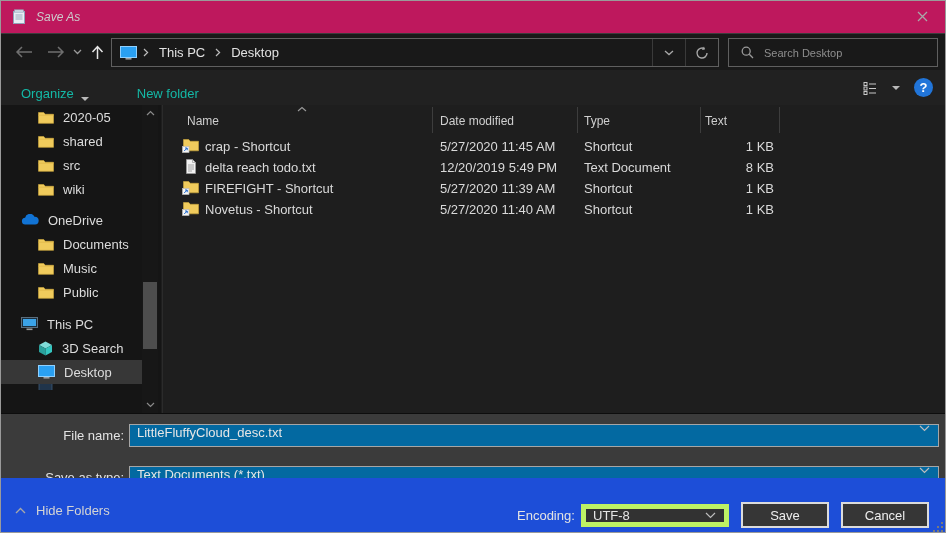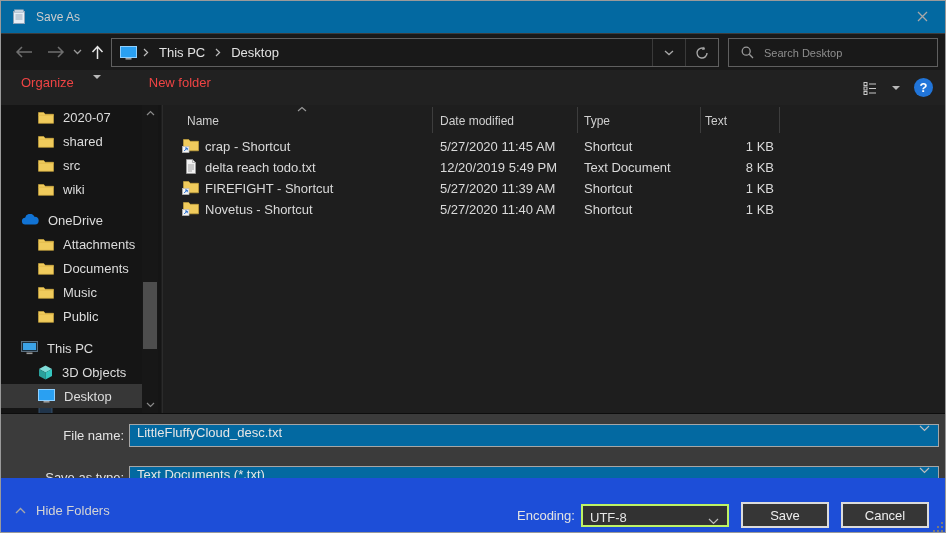--- a/index.html
+++ b/index.html
@@ -4,40 +4,40 @@
 <style>
   * { box-sizing: border-box; margin: 0; padding: 0; }
   html,body { background:#0a0a0a; }
   body { font-family: "Liberation Sans", sans-serif; }
   .window {
     position: relative; width: 946px; height: 533px;
     background: #1e1e1e; border: 1px solid #9a9a9a; overflow: hidden;
     color: #d6d6d6; font-size: 13px;
   }
   
-  .titlebar { position:absolute; left:0; top:0; width:100%; height:32px; background:#0369a1; display:flex; align-items:center; }
+  .titlebar { position:absolute; left:0; top:0; width:100%; height:32px; background:#be185d; display:flex; align-items:center;font-style:italic; }
   .titlebar .appicon { margin-left:10px; }
   .titlebar .title { margin-left:9px; color:#cccccc; font-size:12px; }
   .close-btn { position:absolute; right:0; top:0; width:45px; height:31px; display:flex; align-items:center; justify-content:center; }
   
   .navbar { position:absolute; left:0; top:32px; width:100%; height:37px; background:#191919; border-top:1px solid #3c3c3c; }
   .navbtn { position:absolute; top:0; height:36px; display:flex; align-items:center; justify-content:center; }
   .addressbar { position:absolute; left:110px; top:4px; width:608px; height:29px; border:1px solid #5f5f5f; background:#191919; display:flex; align-items:center; }
   .crumb-icon { margin-left:8px; }
   .crumb { color:#e2e2e2; font-size:13px; padding:0 4px; display:flex; align-items:center; height:100%; }
   .crumb-sep { padding:0 6px; display:flex; align-items:center; }
   .addr-right { position:absolute; right:0; top:0; height:100%; display:flex; }
   .addr-btn { width:33px; height:100%; display:flex; align-items:center; justify-content:center; border-left:1px solid #3a3a3a; }
   .searchbox { position:absolute; left:727px; top:4px; width:210px; height:29px; border:1px solid #5f5f5f; background:#191919; display:flex; align-items:center; }
   .searchbox input { background:transparent; border:none; outline:none; color:#9a9a9a; font-family:"Liberation Sans",sans-serif; font-size:11px; width:160px; }
   .searchbox input::placeholder { color:#8e8e8e; }
   .search-glass { margin:0 10px 0 12px; }
   
   .toolbar { position:absolute; left:0; top:69px; width:100%; height:35px; background:#212121; display:flex; align-items:center; }
-  .tool-item { color:#ef4444; font-size:13px; display:flex; align-items:flex-start; padding:0 10px; height:26px;gap:12px; }
+  .tool-item { color:#14b8a6; font-size:13px; display:flex; align-items:flex-end; padding:0 10px; height:26px; }
   .tool-item.first { margin-left:10px; }
   .tool-item.second { margin-left:28px; }
   .caret-down { width:0; height:0; border-left:4px solid transparent; border-right:4px solid transparent; border-top:4px solid #b9b9b9; display:inline-block; margin-left:7px; }
   .tool-right { position:absolute; right:12px; display:flex; align-items:center; gap:14px; }
   .help-circle { width:19px; height:19px; border-radius:50%; background:#2175d9; color:#ffffff; font-size:13px; font-weight:bold; display:flex; align-items:center; justify-content:center; }
   
   .main { position:absolute; left:0; top:104px; width:100%; height:309px; background:#1e1e1e; border-bottom:1px solid #0d0d0d; }
   .sidebar { position:absolute; left:0; top:0; width:160px; height:100%; background:#151515; overflow:hidden; }
   .side-item { display:flex; align-items:center; height:24px; color:#dcdcdc; font-size:13px; width:141px; }
   .side-item .lbl { margin-left:9px; white-space:nowrap; }
@@ -68,21 +68,21 @@
   .field-label { position:absolute; right:821px; top:4px; color:#e3e3e3; font-size:13px; white-space:nowrap; }
   .combo { position:absolute; left:128px; top:0; width:810px; height:23px; background:#0369a1; border:1px solid #a6a6a6; display:flex; align-items:flex-start; }
   .combo .val { margin-left:7px; color:#e6e6e6; font-size:13px; flex:1; }
   .combo input { background:transparent; border:none; outline:none; color:#e6e6e6; font-size:13px; font-family:"Liberation Sans",sans-serif; margin-left:7px; flex:1; }
   .combo .chev { margin-right:8px; }
   
   .footer { position:absolute; left:0; top:477px; width:100%; height:56px; background:#1d4ed8; }
   .hide-folders { position:absolute; left:14px; top:25px; display:flex; align-items:center; color:#d4d4d4; font-size:13px; }
   .hide-folders .lbl { margin-left:10px; }
   .enc-label { position:absolute; left:516px; top:30px; color:#e3e3e3; font-size:13px; }
-  .enc-combo { position:absolute; left:580px; top:26px; width:148px; height:23px; background:#323232; border:2px solid #bef264; display:flex; align-items:flex-end; }
+  .enc-combo { position:absolute; left:580px; top:26px; width:148px; height:23px; background:#323232; border:5px solid #bef264; display:flex; align-items:center; }
   .enc-combo .val { margin-left:7px; color:#e6e6e6; font-size:13px; flex:1; }
   .btn { position:absolute; top:24px; width:88px; height:26px; background:#363636; border:2px solid #dcdcdc; color:#eeeeee; font-size:13px; display:flex; align-items:center; justify-content:center; }
   .btn-save { left:740px; }
   .btn-cancel { left:840px; }
   .grip { position:absolute; right:2px; bottom:2px; }
 </style>
 </head>
 <body>
 
 <div class="window">
@@ -193,21 +193,21 @@
   </div>
 
   <div class="main">
 
     <div class="sidebar">
       <div class="side-item ind2">
         <svg width="16" height="13" viewBox="0 0 16 13">
             <path d="M0.5 1.5 h5.2 l1.6 1.8 h8.2 v9 h-15 z" fill="#f0cb5c" stroke="#c7a33e" stroke-width="0.7"></path>
             <path d="M0.5 4.2 h15" stroke="#e0b94a" stroke-width="0.8"></path>
           </svg>
-        <span class="lbl">2020-07</span>
+        <span class="lbl">2020-05</span>
       </div>
       <div class="side-item ind2">
         <svg width="16" height="13" viewBox="0 0 16 13">
             <path d="M0.5 1.5 h5.2 l1.6 1.8 h8.2 v9 h-15 z" fill="#f0cb5c" stroke="#c7a33e" stroke-width="0.7"></path>
             <path d="M0.5 4.2 h15" stroke="#e0b94a" stroke-width="0.8"></path>
           </svg>
         <span class="lbl">shared</span>
       </div>
       <div class="side-item ind2">
         <svg width="16" height="13" viewBox="0 0 16 13">
@@ -222,27 +222,20 @@
             <path d="M0.5 4.2 h15" stroke="#e0b94a" stroke-width="0.8"></path>
           </svg>
         <span class="lbl">wiki</span>
       </div>
       <div class="side-gap-sm"></div>
       <div class="side-item ind1">
         <svg width="18" height="12" viewBox="0 0 18 12">
             <path d="M4.5 10.5 a3.4 3.4 0 0 1 -0.4 -6.8 a5 5 0 0 1 9.4 -1 a3.9 3.9 0 0 1 0.5 7.8 z" fill="#1173d4"></path>
           </svg>
         <span class="lbl">OneDrive</span>
-      </div>
-      <div class="side-item ind2">
-        <svg width="16" height="13" viewBox="0 0 16 13">
-            <path d="M0.5 1.5 h5.2 l1.6 1.8 h8.2 v9 h-15 z" fill="#f0cb5c" stroke="#c7a33e" stroke-width="0.7"></path>
-            <path d="M0.5 4.2 h15" stroke="#e0b94a" stroke-width="0.8"></path>
-          </svg>
-        <span class="lbl">Attachments</span>
       </div>
       <div class="side-item ind2">
         <svg width="16" height="13" viewBox="0 0 16 13">
             <path d="M0.5 1.5 h5.2 l1.6 1.8 h8.2 v9 h-15 z" fill="#f0cb5c" stroke="#c7a33e" stroke-width="0.7"></path>
             <path d="M0.5 4.2 h15" stroke="#e0b94a" stroke-width="0.8"></path>
           </svg>
         <span class="lbl">Documents</span>
       </div>
       <div class="side-item ind2">
         <svg width="16" height="13" viewBox="0 0 16 13">
@@ -266,21 +259,21 @@
           <rect x="5.5" y="11.5" width="6" height="1.6" fill="#9c9c9c"></rect>
         </svg>
         <span class="lbl">This PC</span>
       </div>
       <div class="side-item ind2">
         <svg width="15" height="15" viewBox="0 0 15 15">
           <polygon points="7.5,0.5 14,4 7.5,7.5 1,4" fill="#7fdcd8"></polygon>
           <polygon points="1,4 7.5,7.5 7.5,14.5 1,11" fill="#2aa19c"></polygon>
           <polygon points="14,4 7.5,7.5 7.5,14.5 14,11" fill="#35c6c0"></polygon>
         </svg>
-        <span class="lbl">3D Objects</span>
+        <span class="lbl">3D Search</span>
       </div>
       <div class="side-item ind2 selected">
         <svg width="17" height="14" viewBox="0 0 17 14">
           <rect x="0.5" y="0.5" width="16" height="11" fill="#2aa0f2" stroke="#8fd0ff"></rect>
           <rect x="5.5" y="12" width="6" height="1.6" fill="#9c9c9c"></rect>
         </svg>
         <span class="lbl">Desktop</span>
       </div>
       <div class="side-item ind2" style="height:6px;overflow:hidden;">
         <svg width="16" height="13" viewBox="0 0 16 13">

